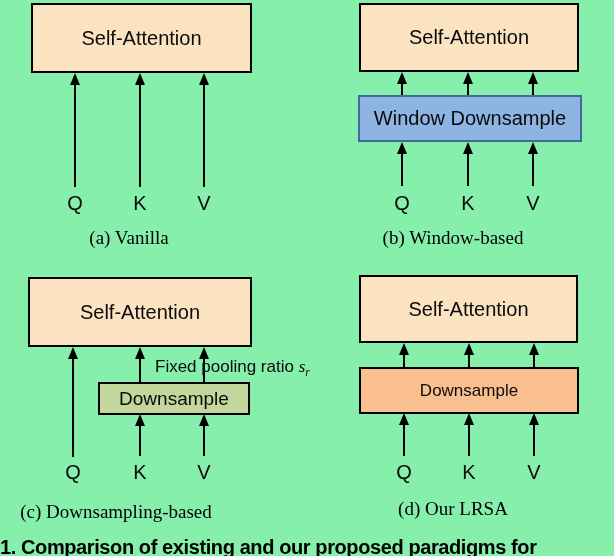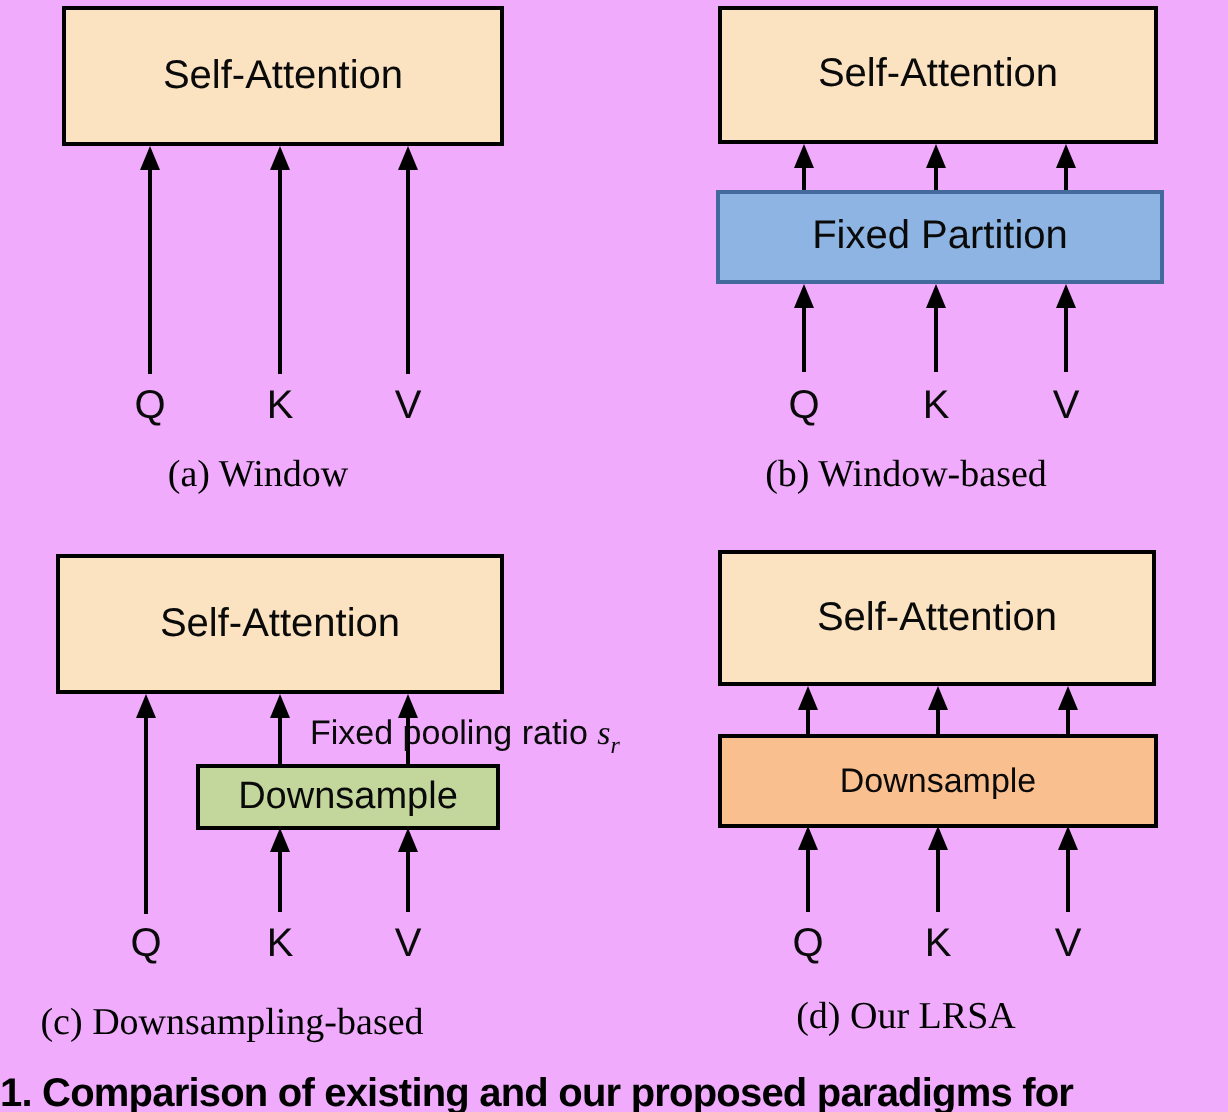--- a/index.html
+++ b/index.html
@@ -1,17 +1,17 @@
 <!DOCTYPE html>
 <html><head>
 <meta charset="utf-8">
 <style>
   html,body{margin:0;padding:0;}
   body{width:614px;height:556px;background:#fff;overflow:hidden;}
-  .canvas{position:relative;width:614px;height:556px;background:#f0abfc;overflow:hidden;
+  .canvas{position:relative;width:614px;height:556px;background:#86efac;overflow:hidden;
           font-family:"Liberation Sans",sans-serif;color:#000;}
   .box{position:absolute;display:flex;flex-direction:column;align-items:center;justify-content:center;
        border:2.5px solid #000;box-sizing:border-box;text-align:center;
        font-size:20px;line-height:1.15;color:#0a0a0a;}
   .box .line{display:block;}
   .blue-border{border-width:2px;}
   .green-box{font-size:19px;}
   .orange-box{font-size:17px;line-height:1.25;}
   .arrow{position:absolute;width:14px;}
   .arrow .head{position:absolute;left:50%;margin-left:-5px;top:0;width:0;height:0;
@@ -44,41 +44,41 @@
         <i class="head"></i>
         <i class="shaft"></i>
       </div>
     <div class="arrow" style="left:197px;top:73px;height:114px;">
         <i class="head"></i>
         <i class="shaft"></i>
       </div>
     <span class="qkv" style="left:60px;top:192px;">Q</span>
     <span class="qkv" style="left:125px;top:192px;">K</span>
     <span class="qkv" style="left:189px;top:192px;">V</span>
-    <span class="cap" style="left:29px;top:227px;">(a) Window</span>
+    <span class="cap" style="left:29px;top:227px;">(a) Vanilla</span>
   </div>
 
   <div>
     <div class="box" style="left: 359px; top: 3px; width: 220px; height: 69px; background-color: rgb(251, 227, 194); border-color: rgb(0, 0, 0);">
       <span class="line">Self-Attention</span>
     </div>
     <div class="arrow" style="left:395px;top:72px;height:23px;">
         <i class="head"></i>
         <i class="shaft"></i>
       </div>
     <div class="arrow" style="left:461px;top:72px;height:23px;">
         <i class="head"></i>
         <i class="shaft"></i>
       </div>
     <div class="arrow" style="left:526px;top:72px;height:23px;">
         <i class="head"></i>
         <i class="shaft"></i>
       </div>
     <div class="box blue-border" style="left: 358px; top: 95px; width: 224px; height: 47px; background-color: rgb(141, 180, 226); border-color: rgb(68, 105, 157);">
-      <span class="line">Fixed Partition</span>
+      <span class="line">Window Downsample</span>
     </div>
     <div class="arrow" style="left:395px;top:142px;height:44px;">
         <i class="head"></i>
         <i class="shaft"></i>
       </div>
     <div class="arrow" style="left:461px;top:142px;height:44px;">
         <i class="head"></i>
         <i class="shaft"></i>
       </div>
     <div class="arrow" style="left:526px;top:142px;height:44px;">

